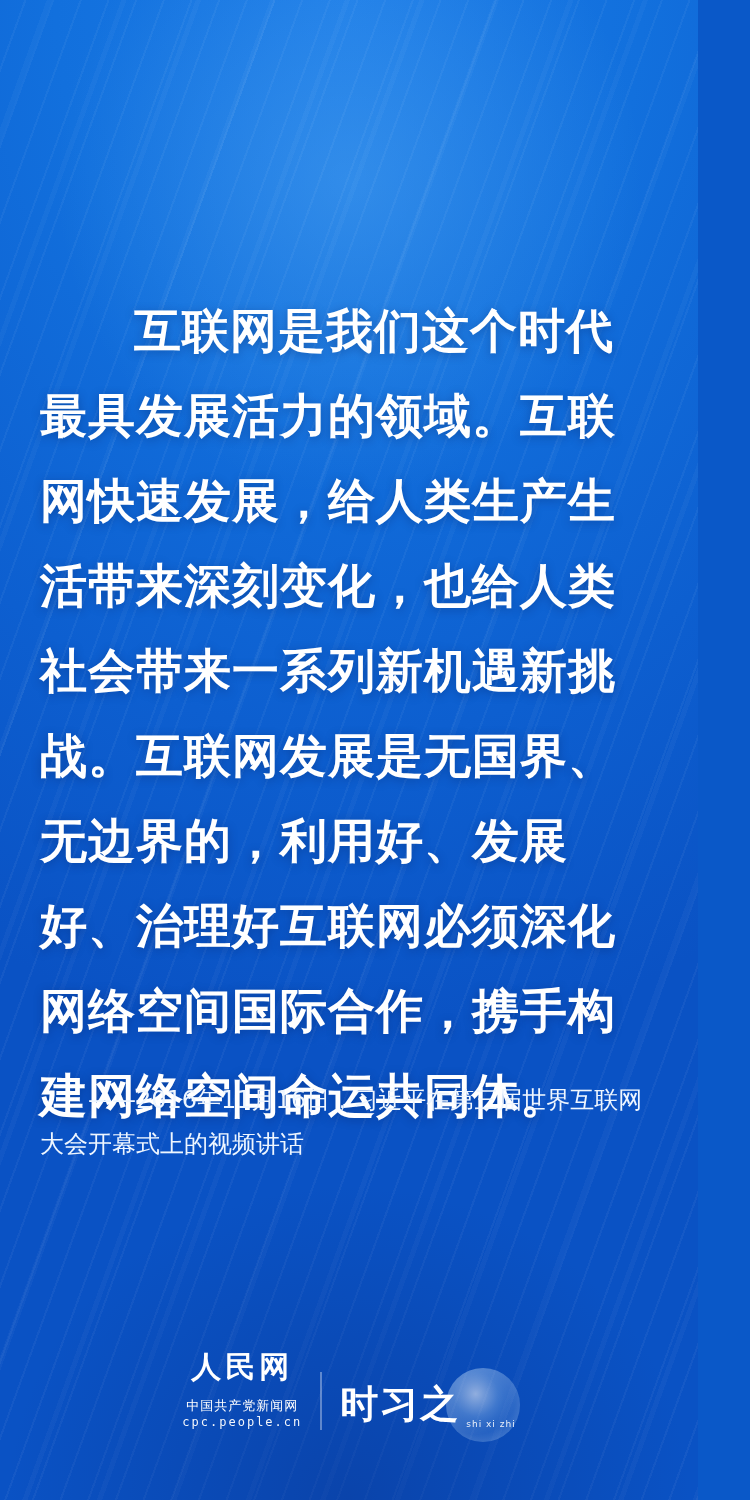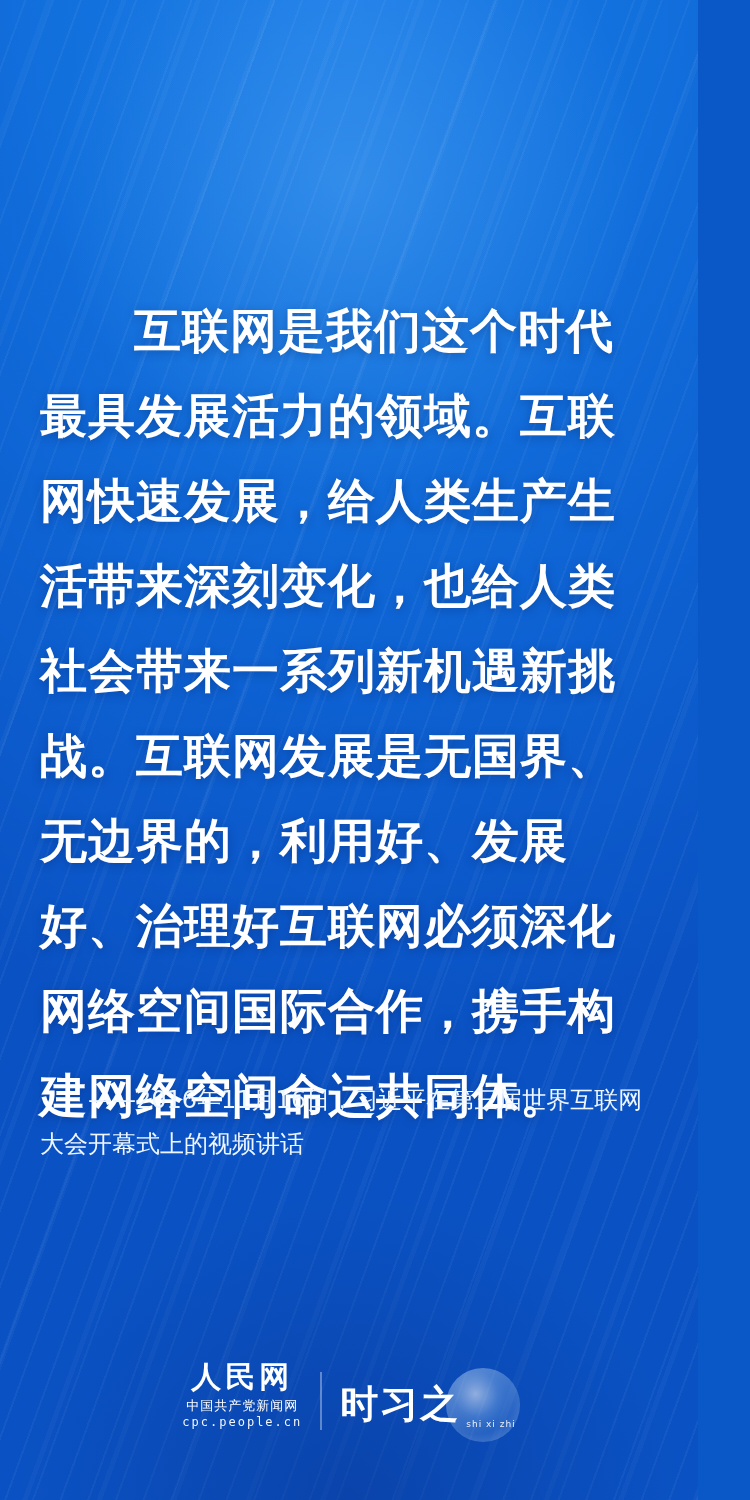--- a/index.html
+++ b/index.html
@@ -122,21 +122,21 @@
     font-size: 30px;
     font-weight: bold;
     letter-spacing: 4px;
     line-height: 34px;
     font-family: "DejaVu Serif", "Liberation Serif", serif;
   }
   .brand-sub {
     font-size: 13px;
     letter-spacing: 1px;
     line-height: 18px;
-    margin-top: 3px;
+    margin-top: 13px;
     font-family: "DejaVu Sans", "Liberation Sans", sans-serif;
   }
   .brand-url {
     font-size: 12px;
     letter-spacing: 2px;
     line-height: 15px;
     opacity: 0.95;
     font-family: "DejaVu Sans Mono", "Liberation Mono", monospace;
   }
 

